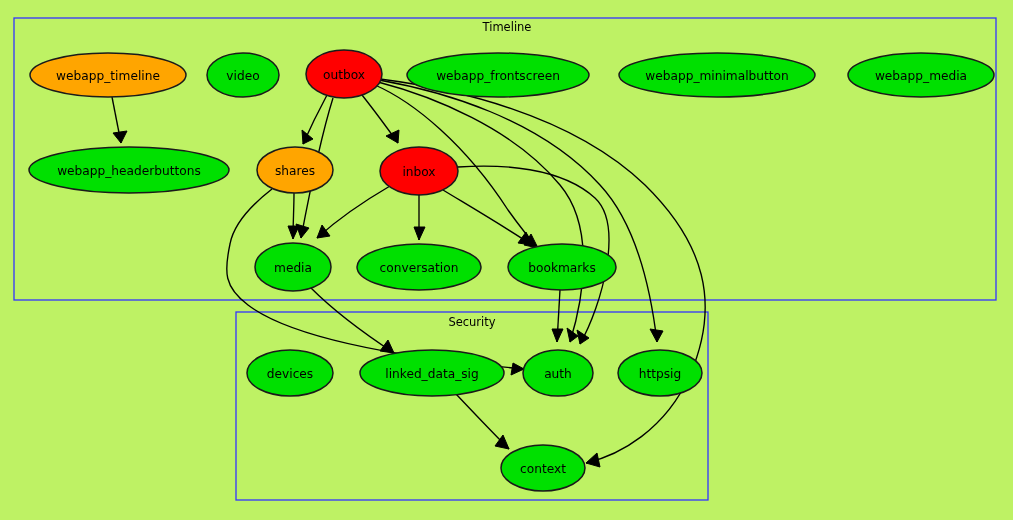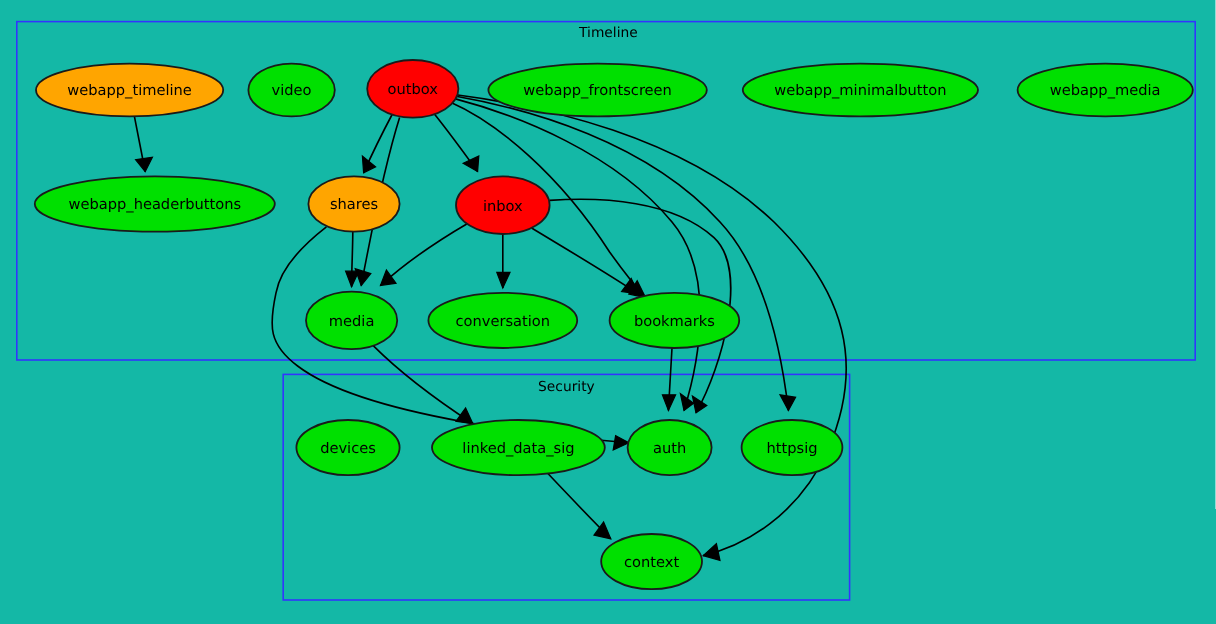--- a/index.html
+++ b/index.html
@@ -1,18 +1,18 @@
 <!DOCTYPE html>
 <html><head>
 <meta charset="utf-8">
 <style>
   html,body{margin:0;padding:0;background:#ffffff;}
   body{width:1013px;height:520px;overflow:hidden;
        font-family:"DejaVu Sans","Liberation Sans",sans-serif;}
-  #stage{position:relative;width:1013px;height:520px;background:#14b8a6;text-align:center;}
+  #stage{position:relative;width:1013px;height:520px;background:#bef264;text-align:center;}
   svg#graph{position:absolute;left:0;top:0;width:1013px;height:520px;display:block;}
   .cluster-rect{fill:none;stroke:#3333ff;stroke-width:1.3;}
   .cluster-label{font-size:11.5px;fill:#000000;text-anchor:middle;
                  font-family:"DejaVu Sans","Liberation Sans",sans-serif;}
   .node-ellipse{stroke:#1a1a1a;stroke-width:1.5;}
   .node-label{font-size:12.2px;fill:#000000;text-anchor:middle;
               dominant-baseline:central;
               font-family:"DejaVu Sans","Liberation Sans",sans-serif;}
   .edge-path{fill:none;stroke:#000000;stroke-width:1.35;}
   .edge-head{fill:#000000;stroke:#000000;stroke-width:1;}

